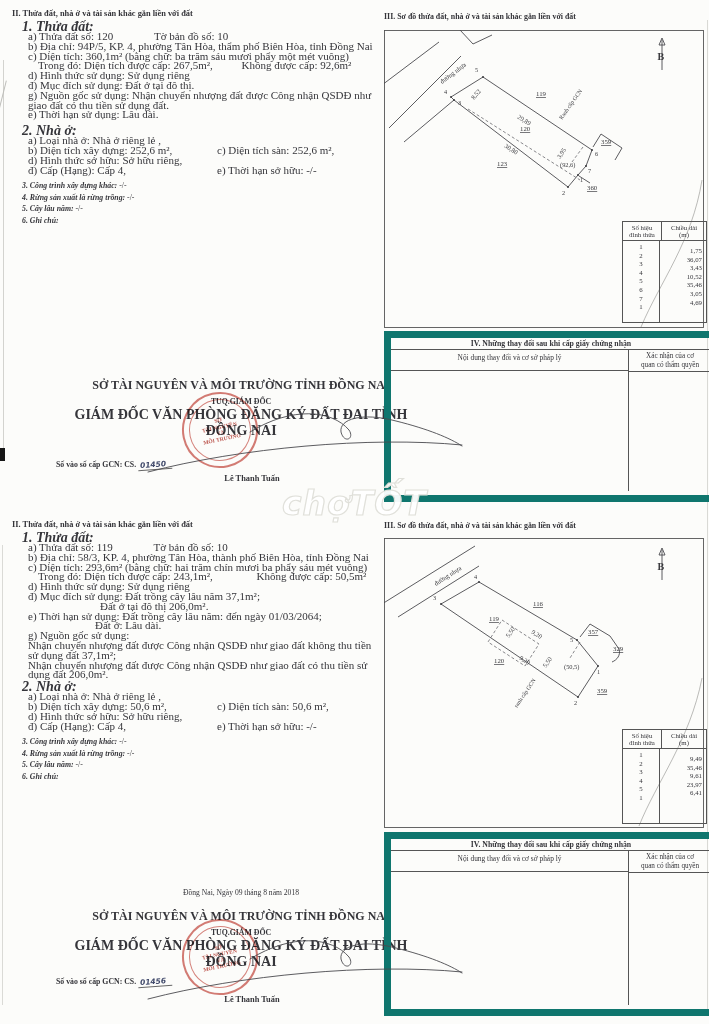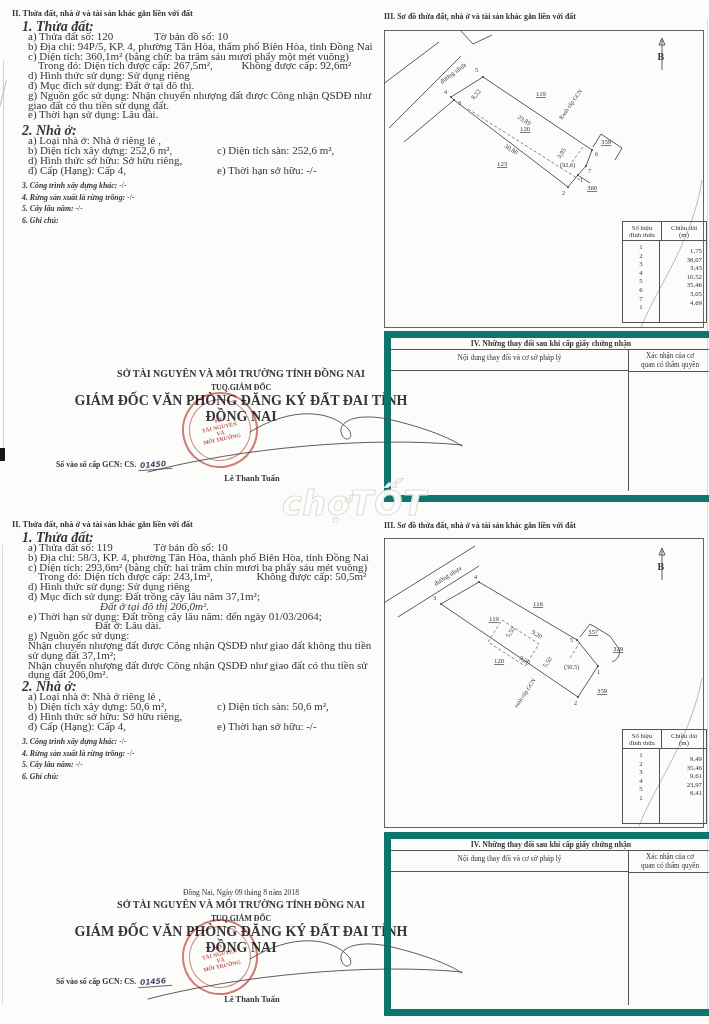--- a/index.html
+++ b/index.html
@@ -8,31 +8,31 @@
     background:#fcfcfa;color:#35353a;
     font-family:"Liberation Serif","DejaVu Serif",serif;
   }
   
   .leftcol{position:absolute;left:12px;width:366px;}
   .h2{font-weight:bold;font-size:8.4px;line-height:11px;}
   .secttl{font-weight:bold;font-style:italic;font-size:14px;line-height:10px;padding-left:10px;margin-top:3px;}
   .ln{font-size:11px;line-height:9.8px;padding-left:16px;}
   .ln .rt{display:inline-block;}
   .ind2{padding-left:26px;}
-  .ind3{padding-left:88px;font-style:italic;}
+  .ind3{padding-left:88px;}
   .ind4{padding-left:83px;}
   .tworow{display:flex;}
   .tworow .cA{width:189px;}
   .numsec{font-weight:bold;font-style:italic;font-size:7.8px;line-height:11.4px;padding-left:10px;}
   .numsec .v{font-weight:normal;font-style:normal;}
   .gap6{height:5px;}
   
   .signblk{position:absolute;left:60px;width:362px;text-align:center;}
   .sdate{font-size:7.6px;}
-  .sorg{font-size:10px;font-weight:bold;margin-top:2px;}
+  .sorg{font-size:12px;font-weight:bold;margin-top:12px;}
   .stuq{font-size:7.8px;font-weight:bold;margin-top:4px;}
   .sdir{font-size:14px;font-weight:bold;margin-top:1px;}
   .bookno{position:absolute;left:56px;font-size:7.8px;font-weight:bold;}
   .hand{font-family:"DejaVu Sans",sans-serif;font-style:italic;font-size:7.5px;color:#414a6b;
         display:inline-block;transform:rotate(-4deg);border-bottom:1px solid #666;padding:0 6px 0 2px;}
   .signer{position:absolute;left:192px;width:120px;text-align:center;font-weight:bold;font-size:8.4px;}
   
   .stamp{position:absolute;width:72px;height:72px;border-radius:50%;
          border:2px solid rgba(196,73,64,.8);transform:rotate(-12deg);
          mix-blend-mode:multiply;opacity:.9;}

